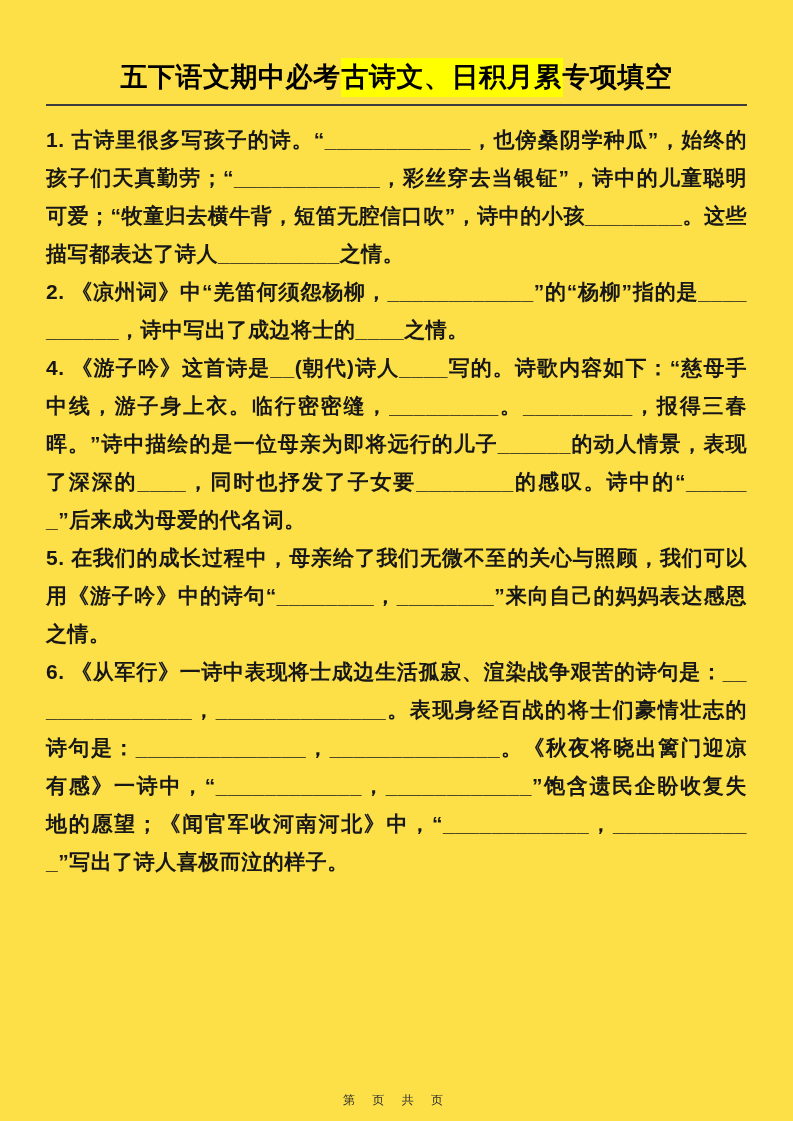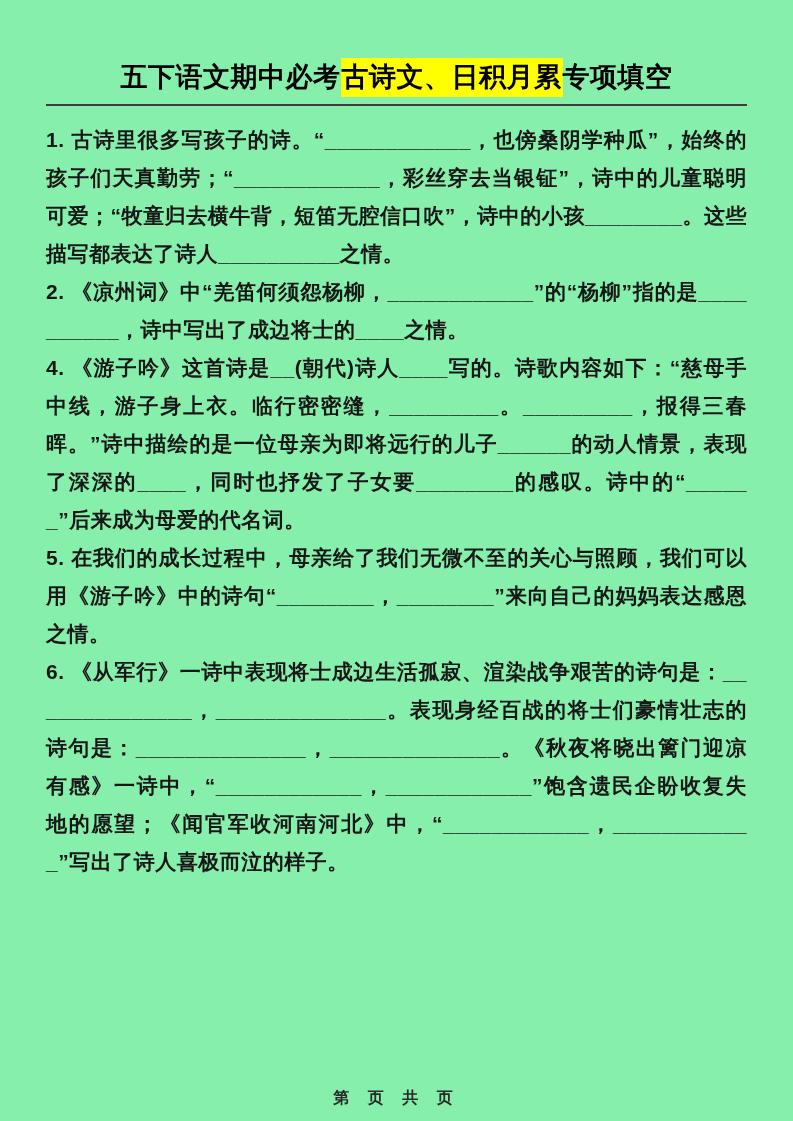--- a/index.html
+++ b/index.html
@@ -5,21 +5,21 @@
   html, body {
     margin: 0;
     padding: 0;
     background: #ffffff;
     font-family: "Liberation Sans", "DejaVu Sans", sans-serif;
   }
   .page {
     position: relative;
     width: 793px;
     height: 1121px;
-    background: #86efac;
+    background: #fde047;
     box-sizing: border-box;
     padding: 58px 46px 0 46px;
     overflow: hidden;
   }
   .title {
     margin: 0;
     text-align: center;
     font-size: 27px;
     line-height: 34px;
     font-weight: bold;
@@ -49,24 +49,24 @@
     text-align: justify;
     word-break: break-all;
     letter-spacing: 0.5px;
   }
   .footer {
     position: absolute;
     left: 0;
     bottom: 12px;
     width: 100%;
     text-align: center;
-    font-size: 16px;
+    font-size: 12px;
     letter-spacing: 7px;
     color: #2a2a2a;
-    font-weight: 700;
+    font-weight: 400;
   }
 </style>
 </head>
 <body>
 
 <div class="page">
 
   <h1 class="title"><span>五下语文期中必考</span><span class="hl" style="background: rgb(255, 255, 0);">古诗文、日积月累</span><span>专项填空</span></h1>
 
   <hr class="divider">

